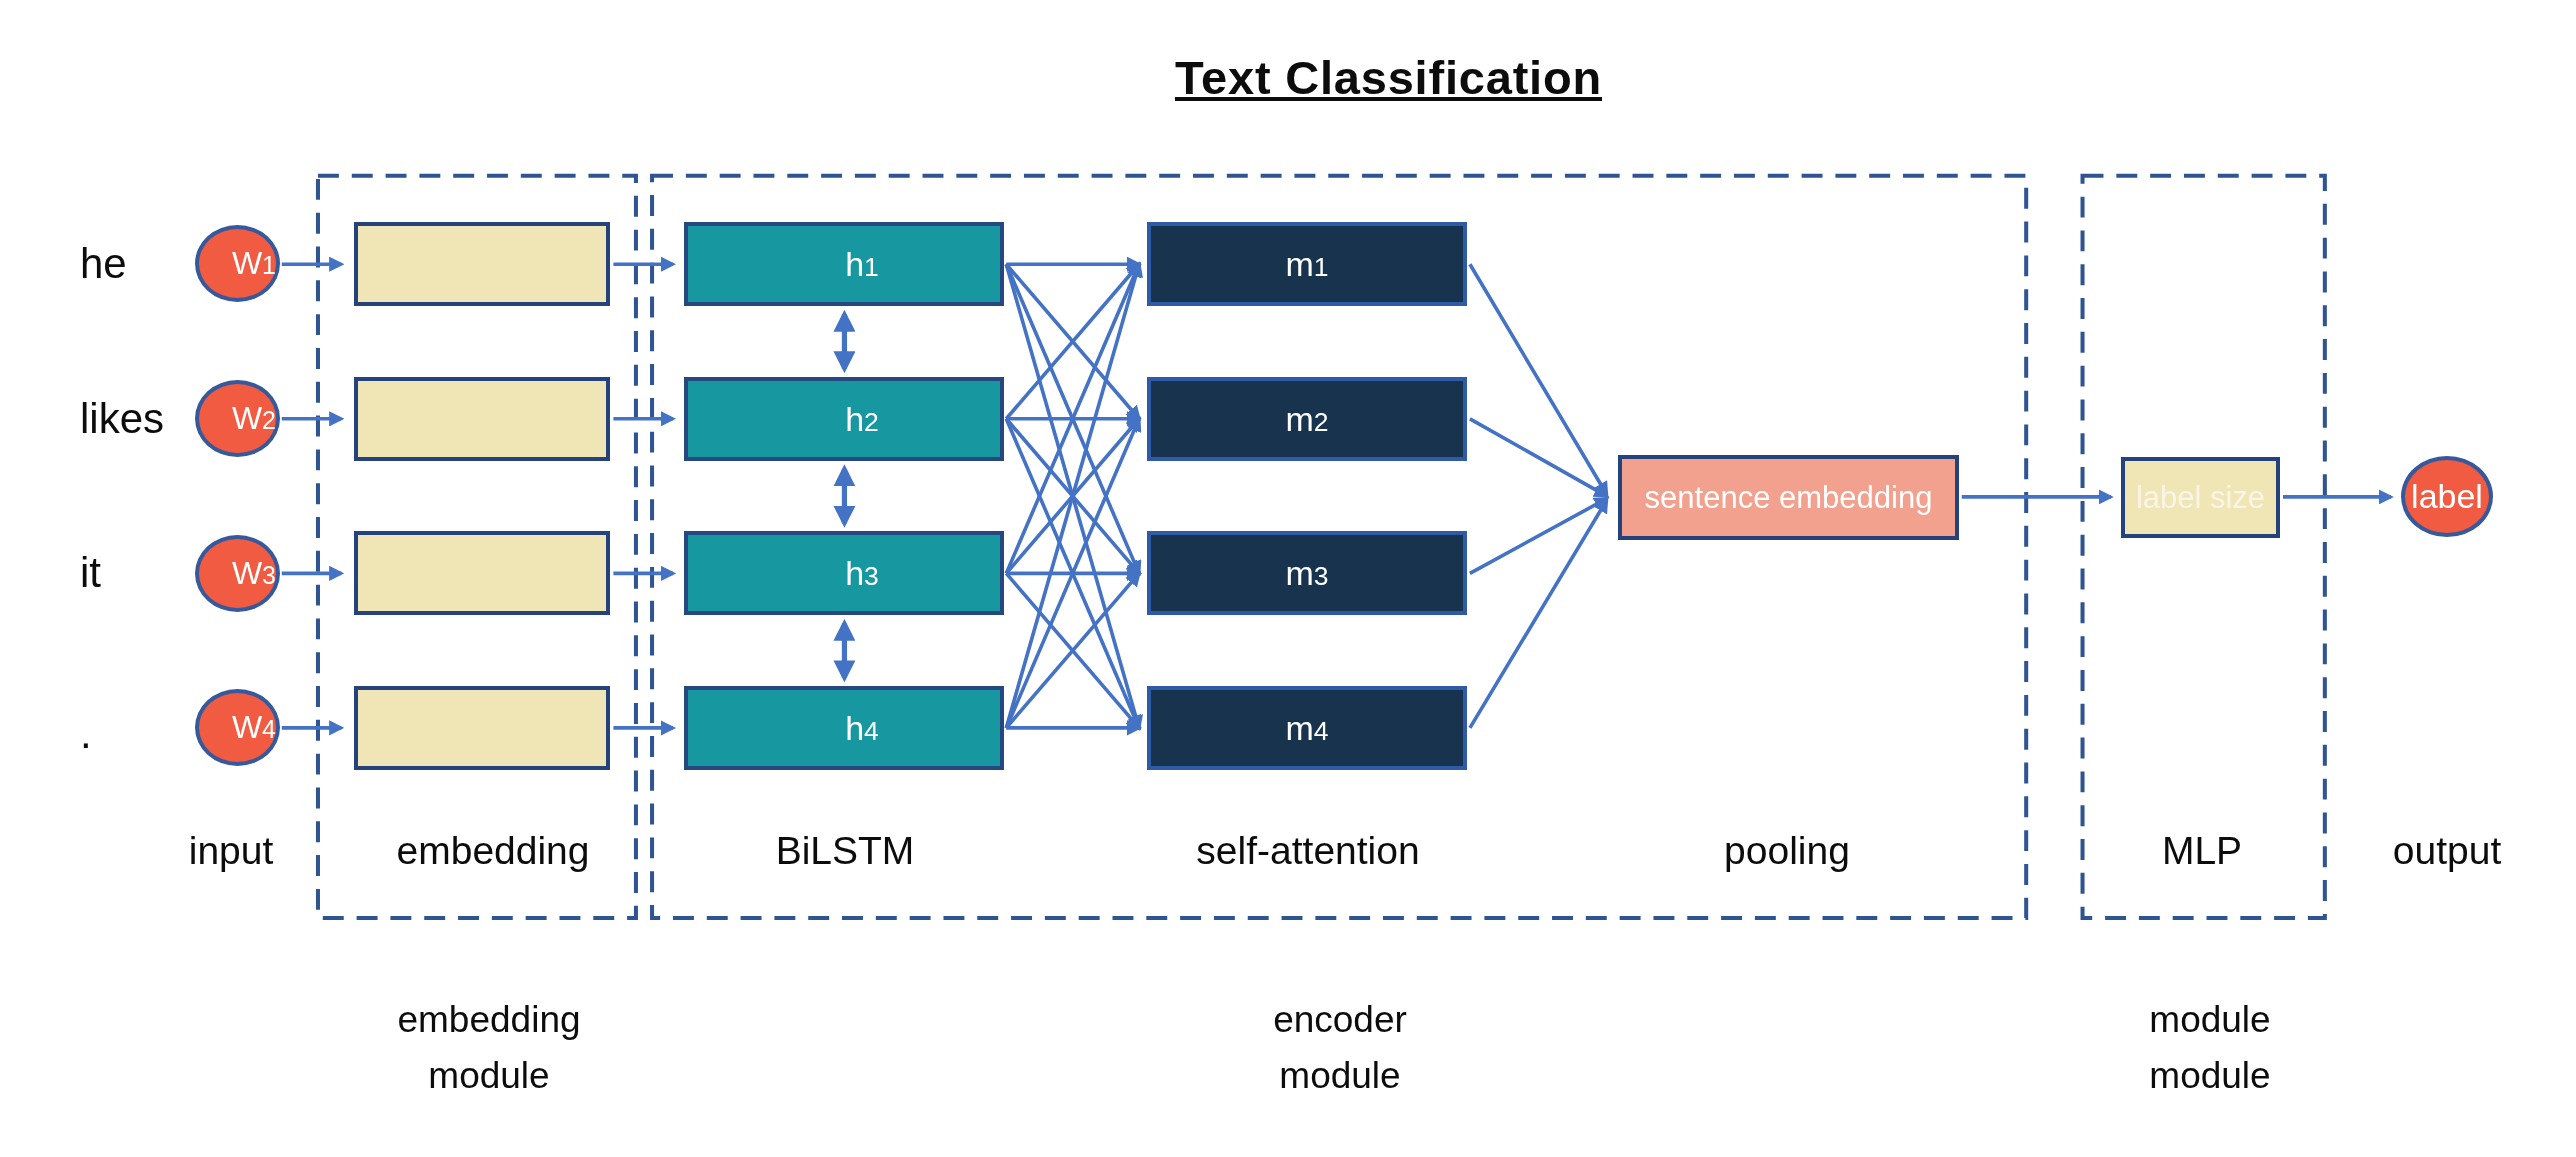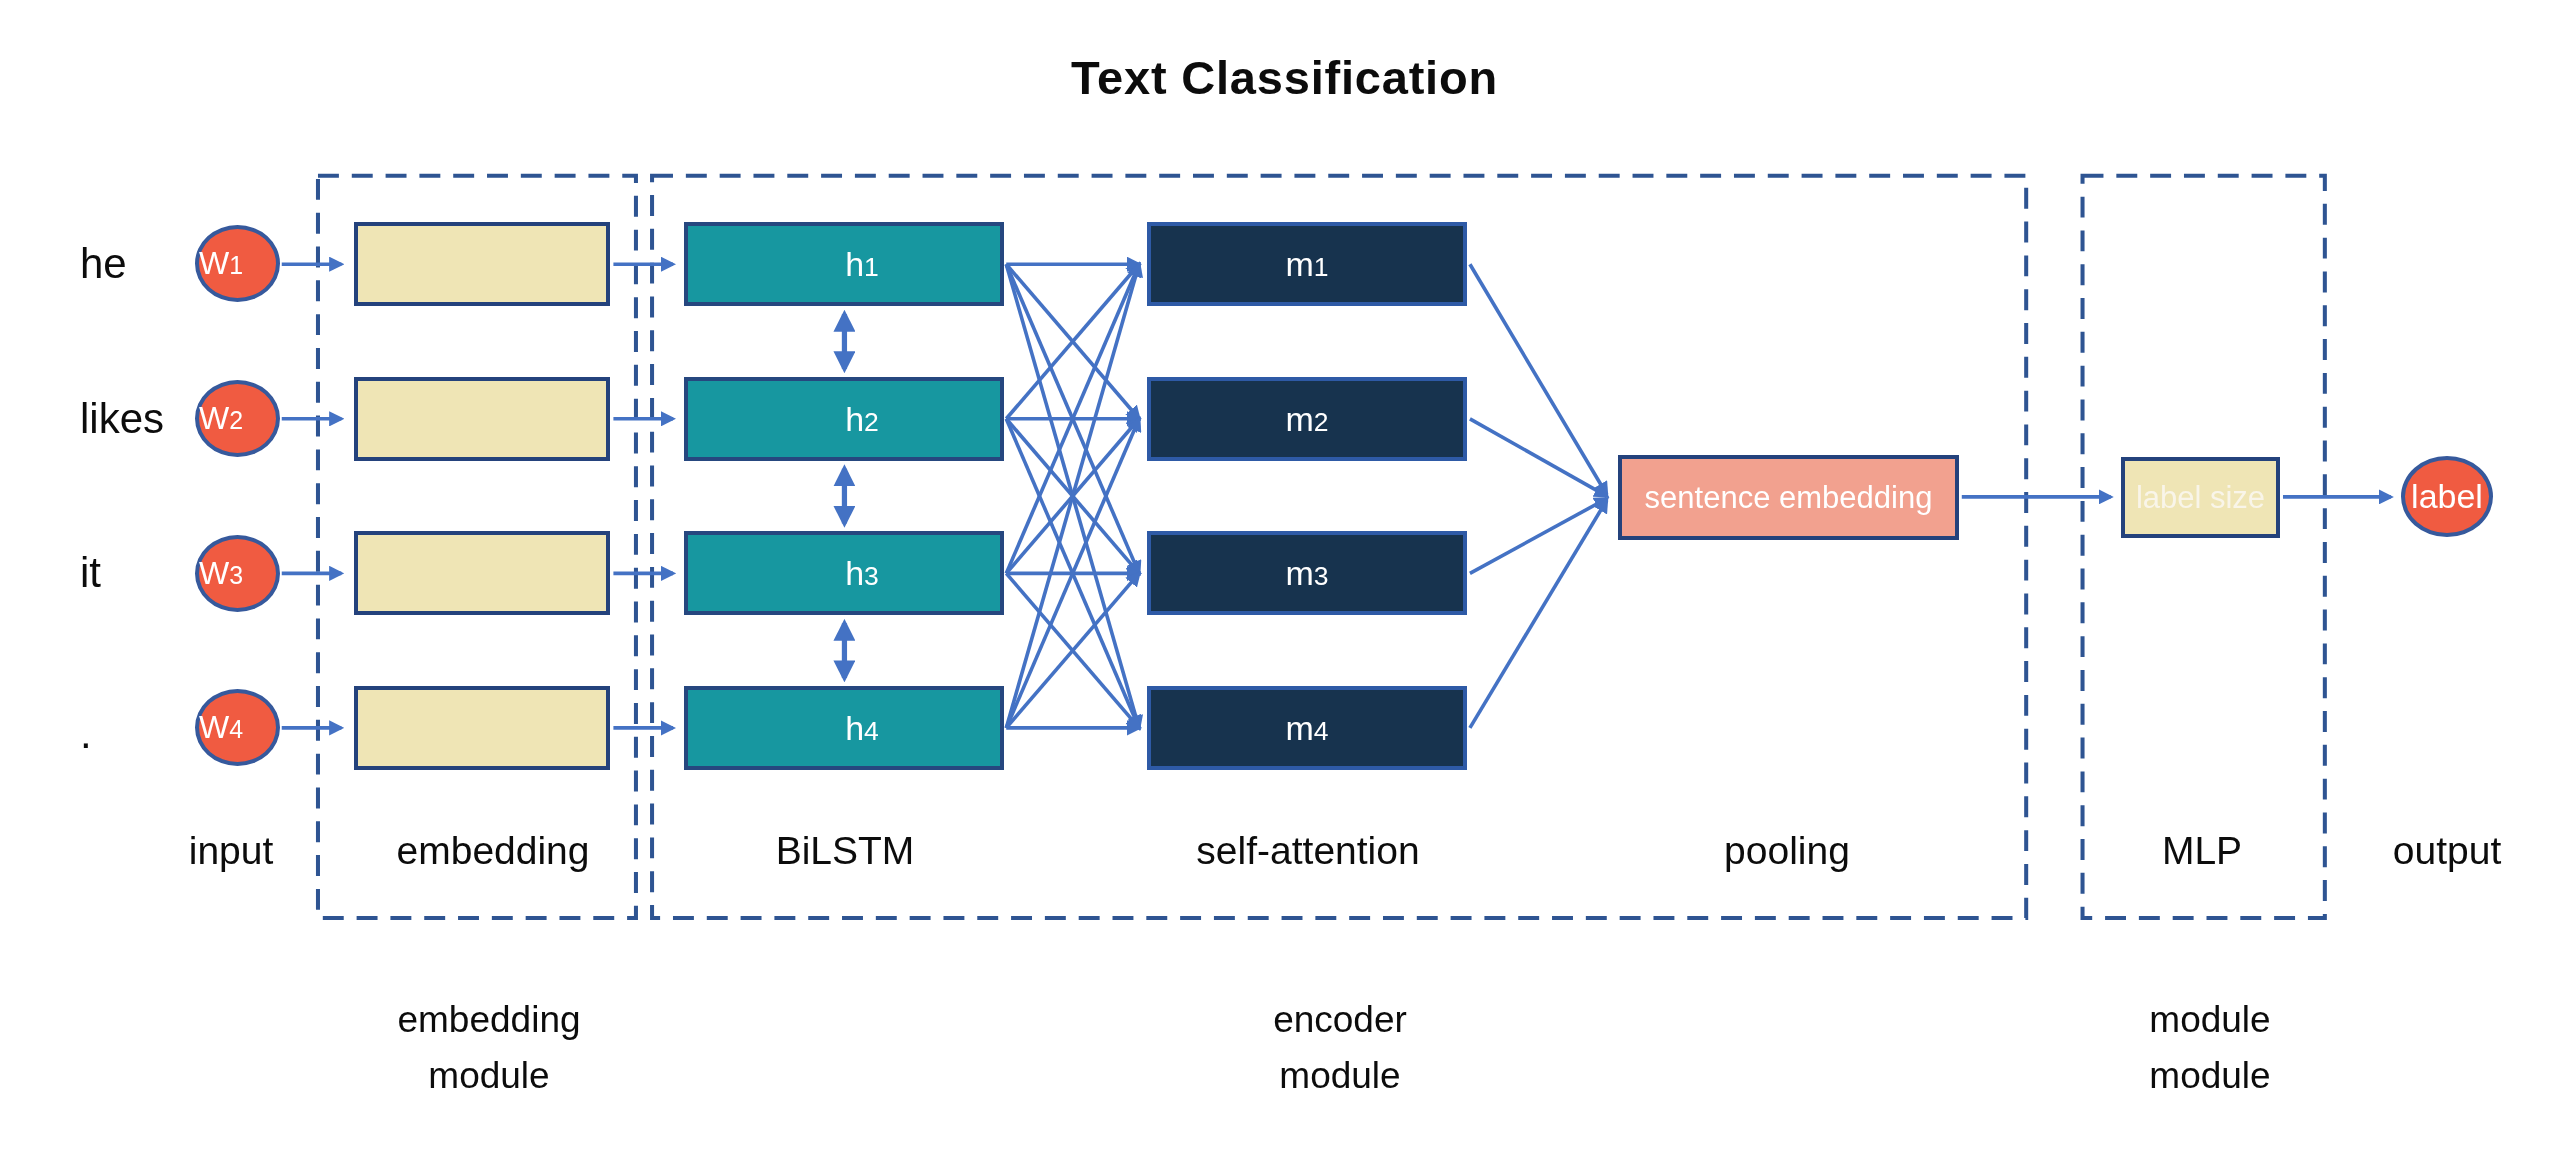--- a/index.html
+++ b/index.html
@@ -2,30 +2,30 @@
 <html style="--ink: #0c0c0c; --arrow: #4472c4; --dash: #2e5492; --w-fill: #f05b41; --w-stroke: #36599c; --cream-fill: #efe5b5; --cream-stroke: #24427c; --teal-fill: #1797a0; --teal-stroke: #26477f; --navy-fill: #17334e; --navy-stroke: #2e5aa6; --salmon-fill: #f2a18f;font-size:13px"><head>
 <meta charset="utf-8">
 <style>
   html,body{margin:0;padding:0;background:#ffffff;}
   #canvas{
     position:relative;width:2576px;height:1158px;background:#fff;overflow:hidden;
     font-family:"Liberation Sans","DejaVu Sans",sans-serif;color:var(--ink);
   }
   .abs{position:absolute;}
   #title{
-    left:1071px;top:50px;width:531px;text-align:left;
-    font-size:47px;font-weight:bold;letter-spacing:0.8px;
+    left:1071px;top:50px;width:531px;text-align:right;
+    font-size:47px;font-weight:bold;letter-spacing:0.8px;text-decoration:underline;
   }
   .word{
     left:34px;transform:translateY(-50%);font-size:42px;line-height:42px;margin-left:46px;
   }
   .wnode{
     width:85px;height:77px;border-radius:50%;
     background:var(--w-fill);border:4px solid var(--w-stroke);
-    display:flex;align-items:center;justify-content:flex-start;
+    display:flex;align-items:center;justify-content:flex-end;
     color:#fff;font-size:32px;box-sizing:border-box;
   }
   .sub{font-size:.78em;}
   .box{
     box-sizing:border-box;display:flex;align-items:center;justify-content:center;
     font-size:34px;color:#fff;
   }
   .emb{
     left:354px;width:256px;height:84px;
     background:var(--cream-fill);border:4.8px solid var(--cream-stroke);

